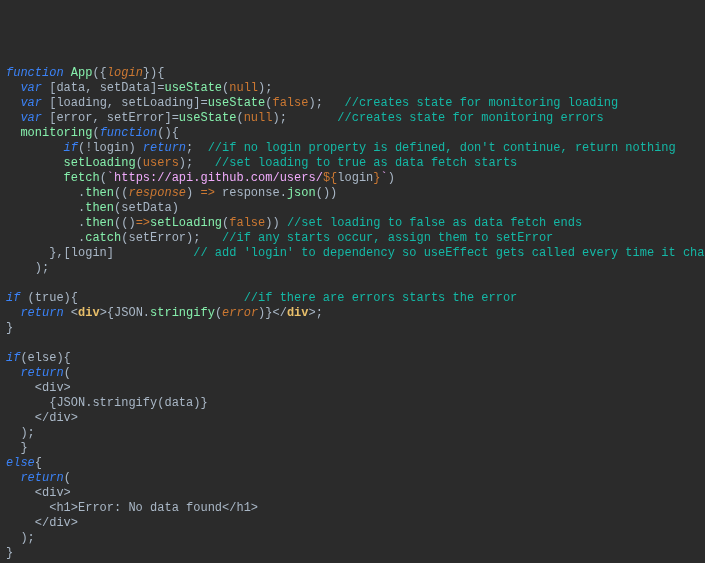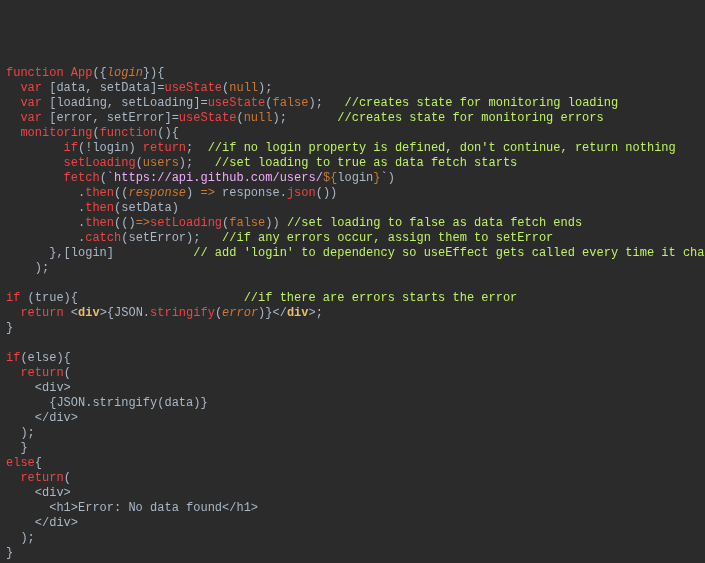--- a/index.html
+++ b/index.html
@@ -9,26 +9,26 @@
     font-family: Consolas, "Courier New", monospace;
     font-size: 12px;
     line-height: 15px;
     color: #a9b7c6;
     white-space: pre;
     overflow: hidden;
     width: 705px;
     height: 563px;
     box-sizing: border-box;
   }
-  .kw   { color: #ef4444; }                        
-  .fn   { color: #ef4444; }                        
+  .kw   { color: #3b82f6; font-style: italic; }                        
+  .fn   { color: #86efac; }                        
   .param{ color: #cc7832; font-style: italic; }   
   .str  { color: #f0abfc; }                        
   .num  { color: #cc7832; text-align: right; }                        
-  .cmt  { color: #bef264; }                        
+  .cmt  { color: #14b8a6; }                        
   .tag  { color: #e8bf6a; font-weight: bold; }                        
   .arrow{ color: #cc7832; }
   #code { display:block; }
   span[data-bind] { white-space: pre; }
 </style>
 </head>
 <body>
 
 
 
@@ -36,21 +36,21 @@
 <span><span data-bind="lines.l2.a">  </span><span class="kw" data-bind="lines.l2.b">var</span><span data-bind="lines.l2.c"> [data, setData]</span><span data-bind="lines.l2.d">=</span><span class="fn" data-bind="lines.l2.e">useState</span><span data-bind="lines.l2.f">(</span><span class="num" data-bind="lines.l2.g">null</span><span data-bind="lines.l2.h">);</span></span>
 <span><span data-bind="lines.l3.a">  </span><span class="kw" data-bind="lines.l3.b">var</span><span data-bind="lines.l3.c"> [loading, setLoading]</span><span data-bind="lines.l3.d">=</span><span class="fn" data-bind="lines.l3.e">useState</span><span data-bind="lines.l3.f">(</span><span class="num" data-bind="lines.l3.g">false</span><span data-bind="lines.l3.h">);   </span><span class="cmt" data-bind="lines.l3.i">//creates state for monitoring loading</span></span>
 <span><span data-bind="lines.l4.a">  </span><span class="kw" data-bind="lines.l4.b">var</span><span data-bind="lines.l4.c"> [error, setError]</span><span data-bind="lines.l4.d">=</span><span class="fn" data-bind="lines.l4.e">useState</span><span data-bind="lines.l4.f">(</span><span class="num" data-bind="lines.l4.g">null</span><span data-bind="lines.l4.h">);       </span><span class="cmt" data-bind="lines.l4.i">//creates state for monitoring errors</span></span>
 <span><span data-bind="lines.l5.a">  </span><span class="fn" data-bind="lines.l5.b">monitoring</span><span data-bind="lines.l5.c">(</span><span class="kw" data-bind="lines.l5.d">function</span><span data-bind="lines.l5.e">(){</span></span>
 <span><span data-bind="lines.l6.a">        </span><span class="kw" data-bind="lines.l6.b">if</span><span data-bind="lines.l6.c">(!login) </span><span class="kw" data-bind="lines.l6.d">return</span><span data-bind="lines.l6.e">;  </span><span class="cmt" data-bind="lines.l6.f">//if no login property is defined, don't continue, return nothing</span></span>
 <span><span data-bind="lines.l7.a">        </span><span class="fn" data-bind="lines.l7.b">setLoading</span><span data-bind="lines.l7.c">(</span><span class="num" data-bind="lines.l7.d">users</span><span data-bind="lines.l7.e">);   </span><span class="cmt" data-bind="lines.l7.f">//set loading to true as data fetch starts</span></span>
 <span><span data-bind="lines.l8.a">        </span><span class="fn" data-bind="lines.l8.b">fetch</span><span data-bind="lines.l8.c">(</span><span class="str" data-bind="lines.l8.d">`https://api.github.com/users/</span><span class="num" data-bind="lines.l8.e">${</span><span data-bind="lines.l8.f">login</span><span class="num" data-bind="lines.l8.g">}</span><span class="str" data-bind="lines.l8.h">`</span><span data-bind="lines.l8.i">)</span></span>
 <span><span data-bind="lines.l9.a">          .</span><span class="fn" data-bind="lines.l9.b">then</span><span data-bind="lines.l9.c">((</span><span class="param" data-bind="lines.l9.d">response</span><span data-bind="lines.l9.e">) </span><span class="arrow" data-bind="lines.l9.f">=&gt;</span><span data-bind="lines.l9.g"> response.</span><span class="fn" data-bind="lines.l9.h">json</span><span data-bind="lines.l9.i">())</span></span>
 <span><span data-bind="lines.l10.a">          .</span><span class="fn" data-bind="lines.l10.b">then</span><span data-bind="lines.l10.c">(setData)</span></span>
 <span><span data-bind="lines.l11.a">          .</span><span class="fn" data-bind="lines.l11.b">then</span><span data-bind="lines.l11.c">(()</span><span class="arrow" data-bind="lines.l11.d">=&gt;</span><span class="fn" data-bind="lines.l11.e">setLoading</span><span data-bind="lines.l11.f">(</span><span class="num" data-bind="lines.l11.g">false</span><span data-bind="lines.l11.h">)) </span><span class="cmt" data-bind="lines.l11.i">//set loading to false as data fetch ends</span></span>
-<span><span data-bind="lines.l12.a">          .</span><span class="fn" data-bind="lines.l12.b">catch</span><span data-bind="lines.l12.c">(setError);   </span><span class="cmt" data-bind="lines.l12.d">//if any errors occur, assign them to setError</span></span>
+<span><span data-bind="lines.l12.a">          .</span><span class="fn" data-bind="lines.l12.b">catch</span><span data-bind="lines.l12.c">(setError);   </span><span class="cmt" data-bind="lines.l12.d">//if any starts occur, assign them to setError</span></span>
 <span><span data-bind="lines.l13.a">      },[login]           </span><span class="cmt" data-bind="lines.l13.b">// add 'login' to dependency so useEffect gets called every time it changes</span></span>
 <span><span data-bind="lines.l14.a">    );</span></span>
 <span><span data-bind="lines.l15.a"></span></span>
 <span><span class="kw" data-bind="lines.l16.a">if </span><span data-bind="lines.l16.b">(true){                       </span><span class="cmt" data-bind="lines.l16.c">//if there are errors starts the error</span></span>
 <span><span data-bind="lines.l17.a">  </span><span class="kw" data-bind="lines.l17.b">return </span><span data-bind="lines.l17.c">&lt;</span><span class="tag" data-bind="lines.l17.d">div</span><span data-bind="lines.l17.e">&gt;{JSON.</span><span class="fn" data-bind="lines.l17.f">stringify</span><span data-bind="lines.l17.g">(</span><span class="param" data-bind="lines.l17.h">error</span><span data-bind="lines.l17.i">)}</span><span data-bind="lines.l17.j">&lt;/</span><span class="tag" data-bind="lines.l17.k">div</span><span data-bind="lines.l17.l">&gt;;</span></span>
 <span><span data-bind="lines.l18.a">}</span></span>
 <span><span data-bind="lines.l19.a"></span></span>
 <span><span class="kw" data-bind="lines.l20.a">if</span><span data-bind="lines.l20.b">(else){</span></span>
 <span><span data-bind="lines.l21.a">  </span><span class="kw" data-bind="lines.l21.b">return</span><span data-bind="lines.l21.c">(</span></span>
 <span><span data-bind="lines.l22.a">    &lt;div&gt;</span></span>

